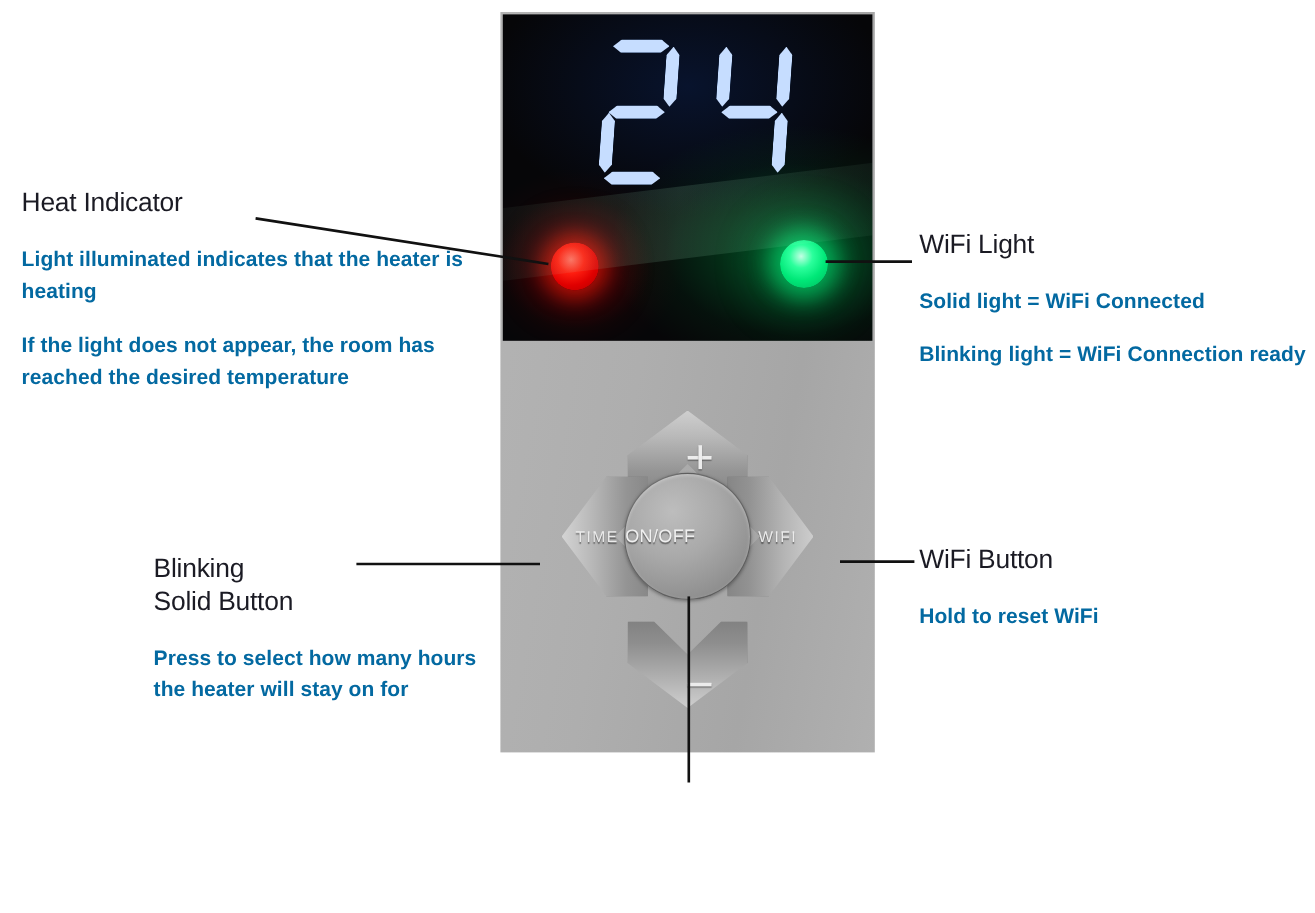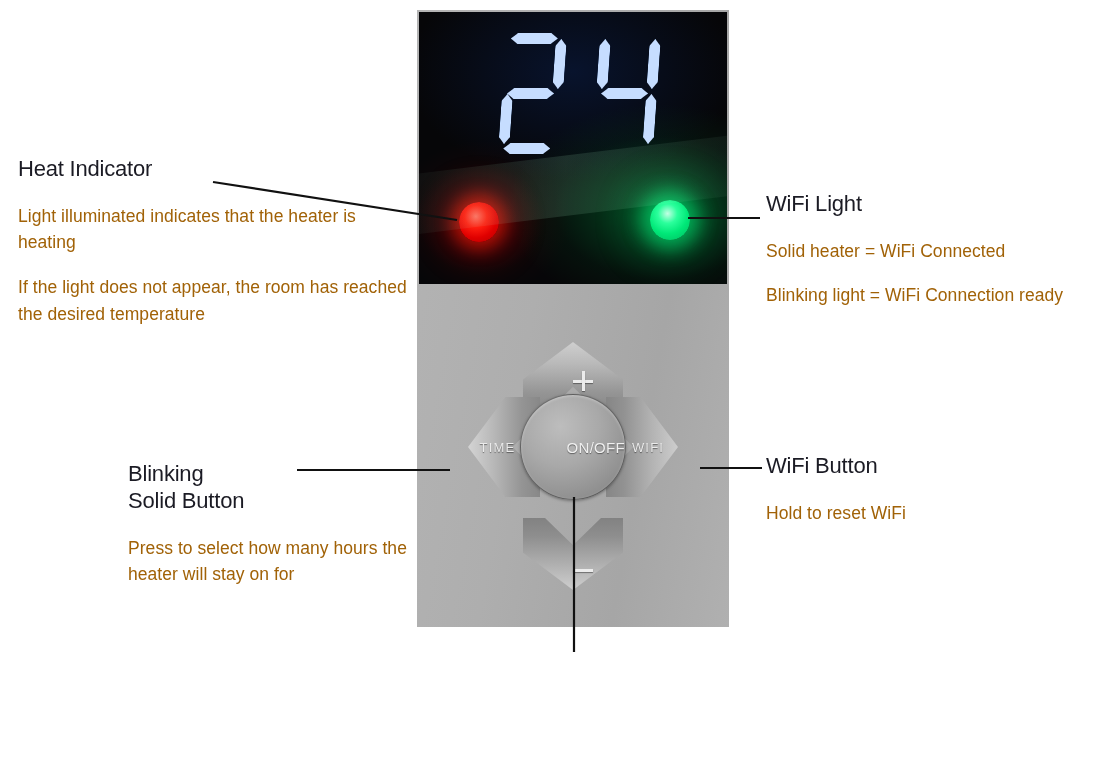--- a/index.html
+++ b/index.html
@@ -25,22 +25,22 @@
   .callout-title {
     font-size: 22px;
     font-weight: normal;
     color: #1b1b24;
     letter-spacing: -0.2px;
     line-height: 1.22;
   }
 
   .callout-body {
     font-size: 17.5px;
-    font-weight: normal;
-    color: #a16207;
+    font-weight: bold;
+    color: #0369a1;
     line-height: 1.52;
     letter-spacing: 0.05px;
   }
 
   .callout-body + .callout-body { margin-top: 18px; }
   .callout-title + .callout-body { margin-top: 20px; }
 
   
   #heat-indicator-callout   { left: 18px;  top: 156px;  width: 390px; }
   #countdown-callout        { left: 128px; top: 461px;  width: 300px; }
@@ -259,21 +259,21 @@
   
   #key-center {
     position: absolute;
     left: 52px; top: 52px;
     width: 106px; height: 106px;
     border-radius: 50%;
     background: radial-gradient(circle at 38% 30%, #bdbdbd 0%, #a9a9a9 40%, #8e8e8e 78%, #7f7f7f 100%);
     border: 1px solid rgba(45,45,45,0.5);
     display: flex;
     align-items: center;
-    justify-content: flex-end;
+    justify-content: flex-start;
     box-shadow: inset 0 1px 3px rgba(255,255,255,0.35), 0 1px 3px rgba(0,0,0,0.35);
   }
   #key-center .key-label {
     font-size: 15px;
     letter-spacing: 0.3px;
     color: #f0f0f0;
   }
 </style>
 </head>
 <body>
@@ -353,21 +353,21 @@
   <div class="callout" id="countdown-callout">
     <div class="callout-title">
       <div>Blinking</div>
       <div>Solid Button</div>
     </div>
     <div class="callout-body">Press to select how many hours the heater will stay on for</div>
   </div>
 
   <div class="callout" id="wifi-light-callout">
     <div class="callout-title">WiFi Light</div>
-    <div class="callout-body">Solid heater = WiFi Connected</div>
+    <div class="callout-body">Solid light = WiFi Connected</div>
     <div class="callout-body">Blinking light = WiFi Connection ready</div>
   </div>
 
   <div class="callout" id="wifi-button-callout">
     <div class="callout-title">WiFi Button</div>
     <div class="callout-body">Hold to reset WiFi</div>
   </div>
 
 
 </div>

